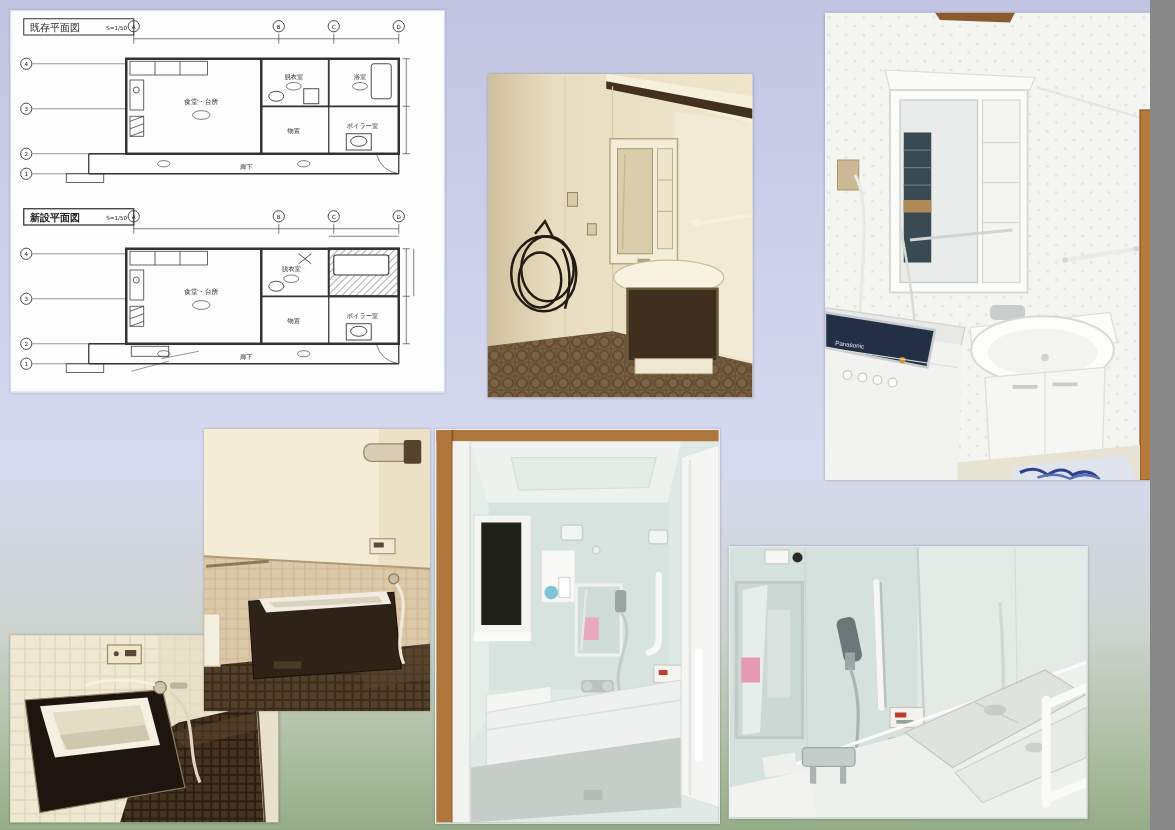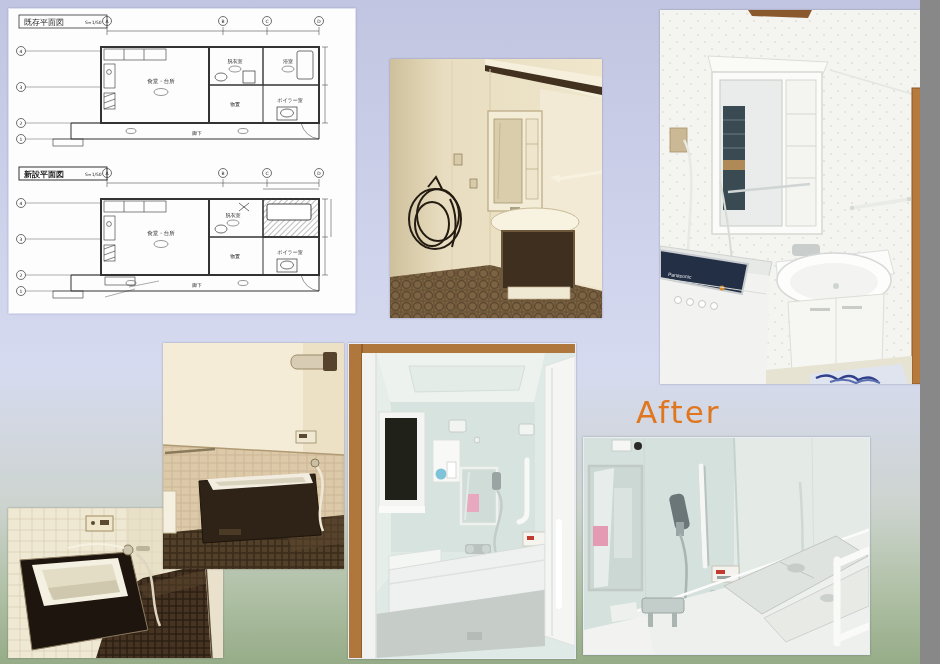--- a/index.html
+++ b/index.html
@@ -427,21 +427,20 @@
 
       <g>
         <circle cx="120" cy="42" r="5" fill="#cdc5b0" stroke="#8a7a58"></circle>
         <rect x="128" y="38" width="14" height="5" rx="2" fill="#bdb49c"></rect>
         <path d="M128,46 C152,62 140,92 152,118" fill="none" stroke="#ded6c0" stroke-width="2.5"></path>
         <path d="M60,40 q30,-8 56,0" fill="none" stroke="#f6f2e2" stroke-width="2"></path>
       </g>
     </svg>
   </figure>
 
-  <div class="cap cap-after">After</div>
 
   <figure class="photo ph-after-bath-wide">
     <svg viewBox="0 0 226 314" preserveAspectRatio="none">
       <rect width="226" height="314" fill="#dfe9e5"></rect>
 
       <polygon points="27,9 196,9 185,58 42,62" fill="#edf2ef"></polygon>
       <polygon points="60,22 176,22 170,46 66,48" fill="#e4ecE8" stroke="#d4dedb" stroke-width="1"></polygon>
 
       <rect x="40" y="58" width="146" height="150" fill="#d7e3de"></rect>
       <polygon points="27,9 42,62 42,230 27,250" fill="#e6eeea"></polygon>

